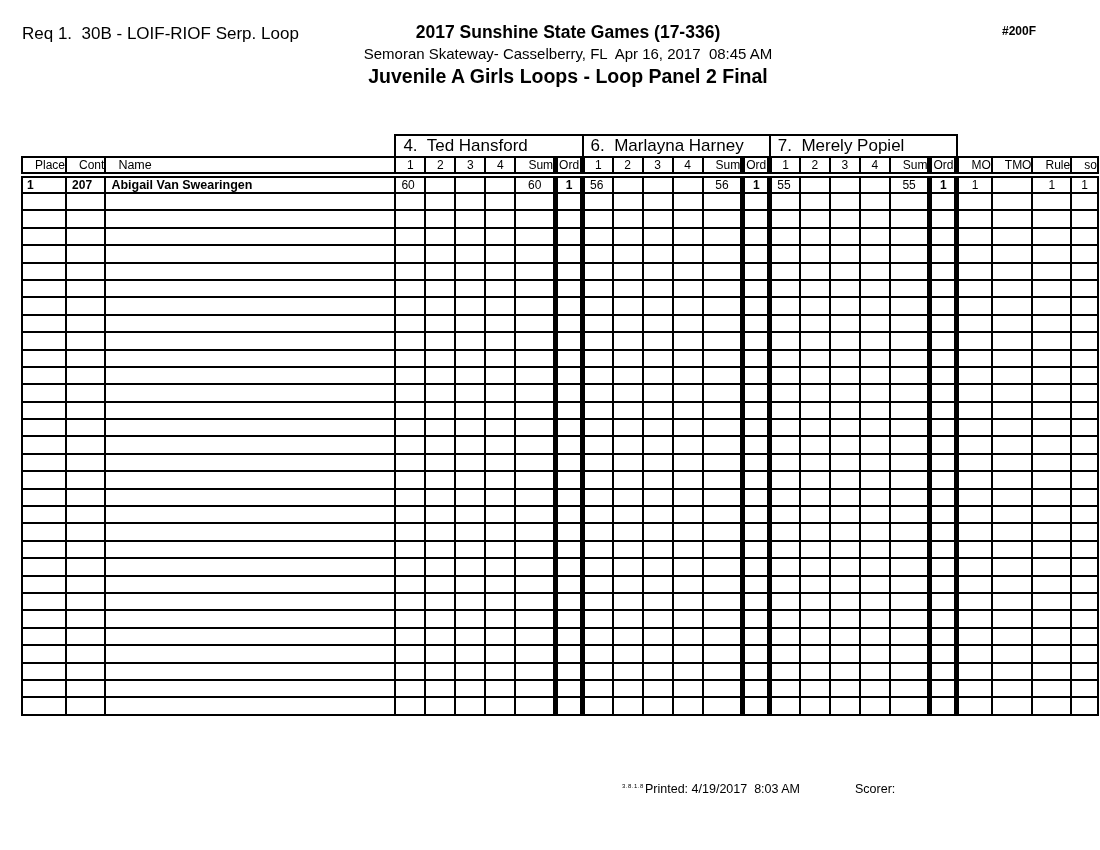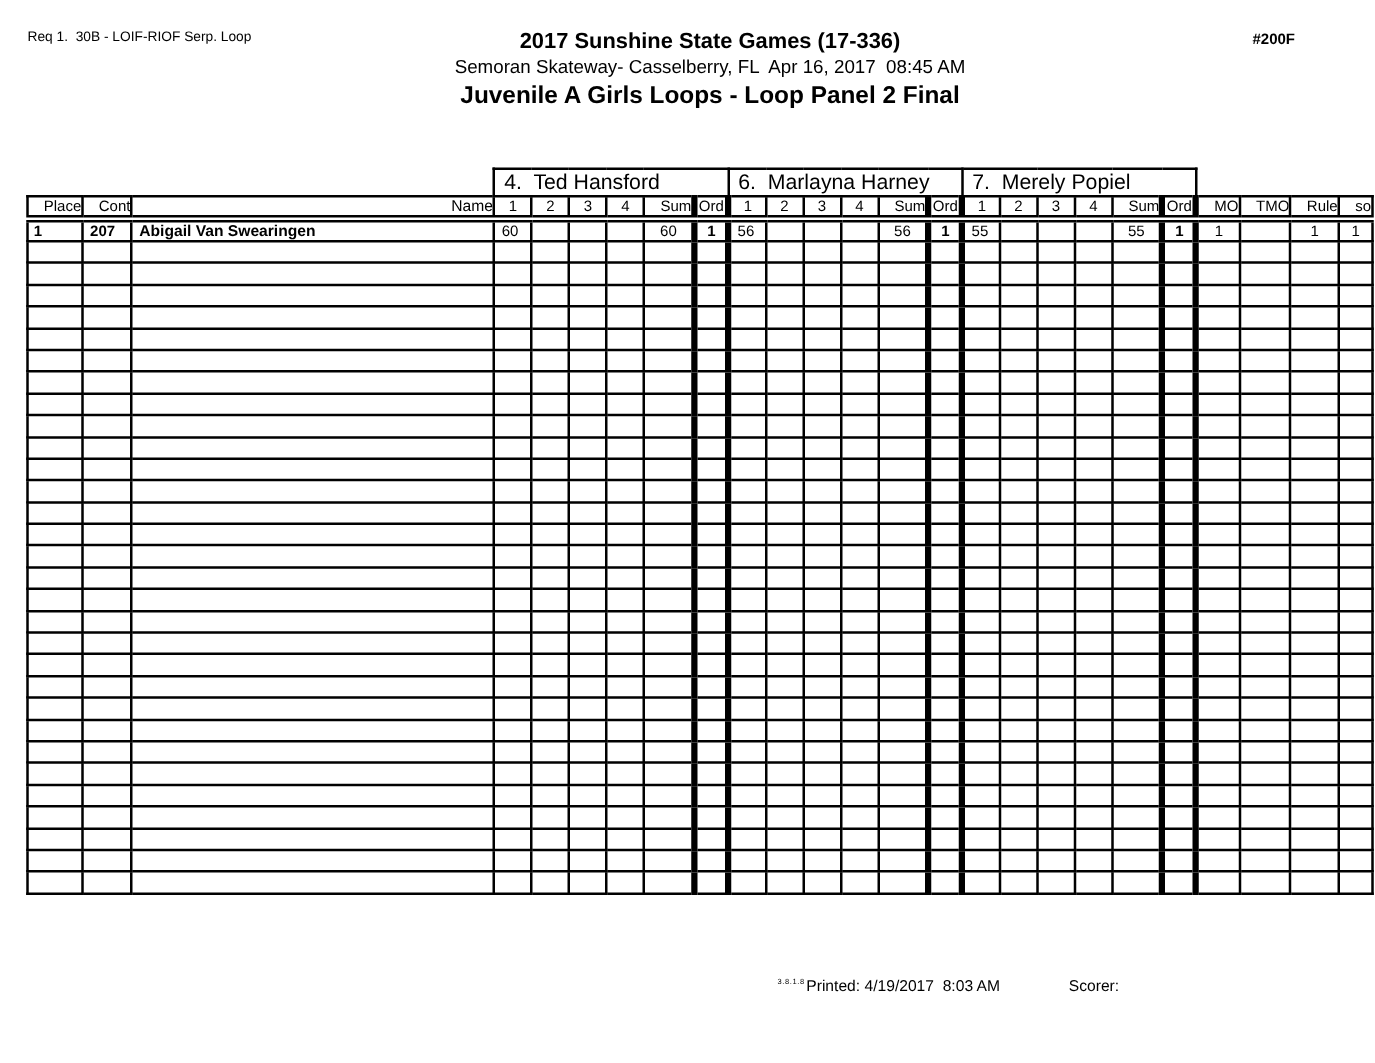--- a/index.html
+++ b/index.html
@@ -6,40 +6,40 @@
   html,body { background:#fff; }
   body {
     width:1100px; height:850px; position:relative;
     font-family:"Liberation Sans", sans-serif; color:#000;
     overflow:hidden;
   }
   .pre { white-space:pre; }
   .abs { position:absolute; }
 
   
-  .req-line { left:22px; top:24px; font-size:11px; }
+  .req-line { left:22px; top:24px; font-size:17px; }
   .center-block { left:68px; top:22px; width:1000px; text-align:center; }
   .title-main { font-size:17.5px; font-weight:bold; line-height:20px; }
   .venue-line { font-size:15px; line-height:18px; margin-top:3px; }
   .event-title { font-size:19.5px; font-weight:bold; line-height:22px; margin-top:2px; }
   .report-title { font-size:15.5px; line-height:18px; margin-top:4px; }
   .event-number { left:962px; top:24px; font-size:12px; font-weight:bold;margin-left:40px; }
 
   
   .table-wrap { left:21px; top:134px; }
   table { border-collapse:collapse; table-layout:fixed; }
   td {
     border:2px solid #000; font-size:12px; height:17.4px;
     overflow:hidden; white-space:nowrap; text-align:left; padding-left:5px;
     vertical-align:middle;
   }
   tr[data-name="judge-row"] td { height:16px; }
   td.blank { border:none; padding:0; }
   td.judgebox { white-space:pre; padding-left:7px; font-size:17px; }
-  tr[data-name="column-header-row"] td { height:14px; border-bottom:6px double #000; padding-left:12px;text-align:right; }
+  tr[data-name="column-header-row"] td { height:14px; border-bottom:6px double #000; padding-left:12px; }
   tr[data-name="column-header-row"] td.ctr { padding-left:0; text-align:center; }
   td.ctr { text-align:center; padding-left:0; }
   td.c-ord { border-left:5px solid #000; border-right:5px solid #000; text-align:center; padding-left:0; }
   td.b { font-weight:bold; }
   td.c-place { padding-left:4px; }
   td.c-name { font-size:12.5px; }
 
   
   .footer-version { left:622px; top:783px; font-size:6px; letter-spacing:0.5px; }
   .footer-printed { left:645px; top:782px; font-size:12.5px; }

